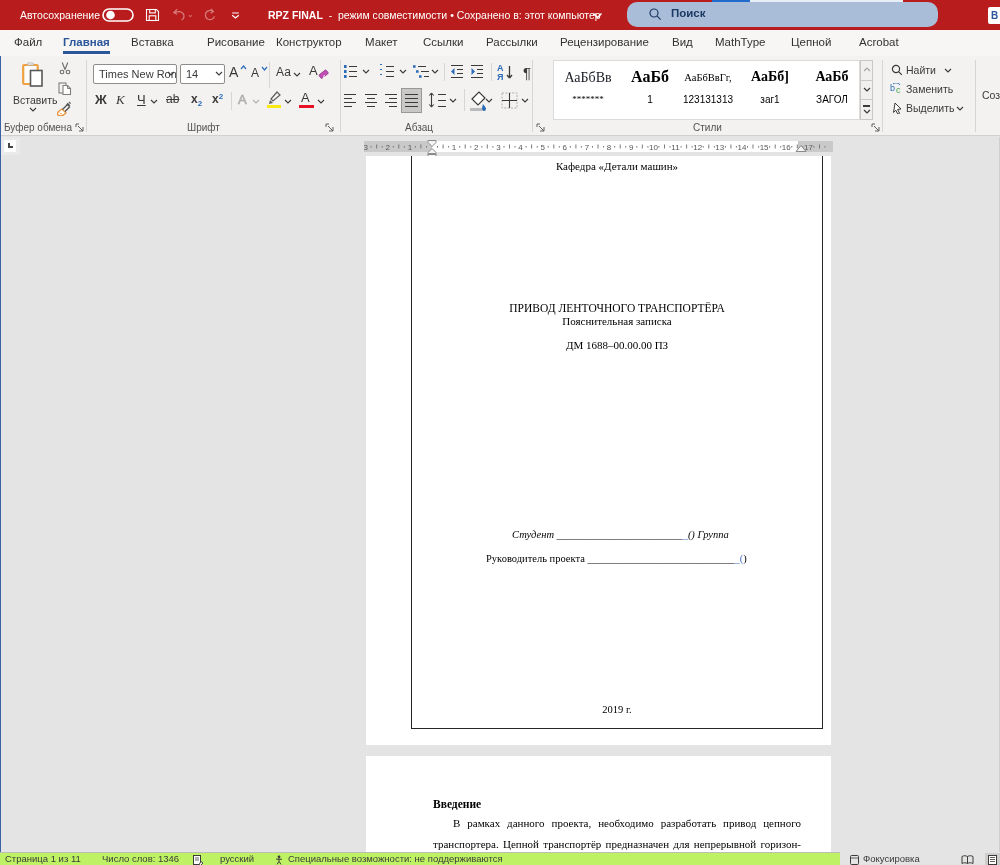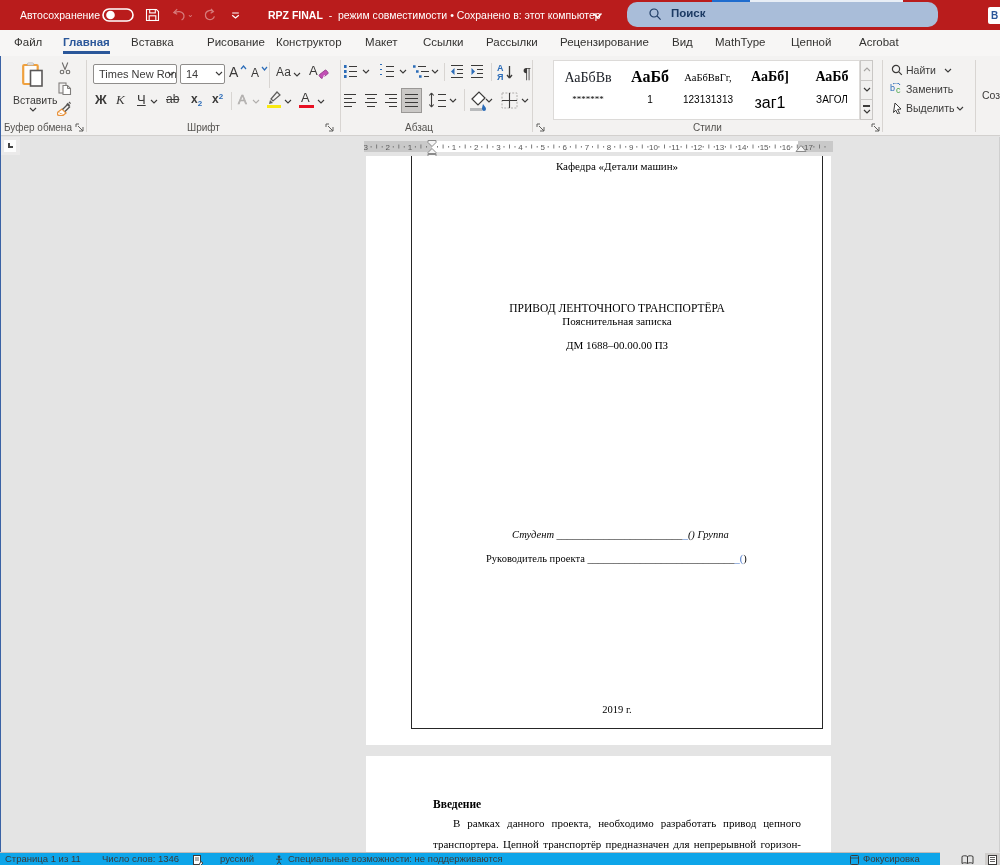--- a/index.html
+++ b/index.html
@@ -27,21 +27,21 @@
 
 
 #docarea { position:absolute; left:0; top:137px; width:1000px; height:715px; background:#e4e4e4; overflow:hidden; }
 #page1 { position:absolute; left:366px; top:19px; width:465px; height:589px; background:#fff;padding-left:30px; }
 #page2 { position:absolute; left:366px; top:619px; width:465px; height:110px; background:#fff; }
 .serif { font-family:"Liberation Serif", serif; color:#000; }
 .jfull { text-align:justify; line-height:20.5px; height:20.5px; overflow:hidden; }
 .jfull:after { content:""; display:inline-block; width:100%; height:0; }
 
 
-#statusbar { position:absolute; left:0; top:852px; width:940px; height:13px; background:#0ea5e9; border-top:1px solid #bebbb9; font-size:9.5px; color:#3b3a39; }
+#statusbar { position:absolute; left:0; top:852px; width:840px; height:13px; background:#bef264; border-top:1px solid #bebbb9; font-size:9.5px; color:#3b3a39; }
 #statusbar .it { position:absolute; top:0; line-height:12px; white-space:nowrap; }
 </style>
 </head>
 <body>
 
 <div id="titlebar">
   <div class="txt" style="left:20px; top:9px; font-size:10.5px;">Автосохранение</div>
 
   <svg class="abs" style="left:102px; top:8px;" width="32" height="14" viewBox="0 0 32 14">
     <rect x="1" y="1" width="30" height="12" rx="6" fill="none" stroke="#fff" stroke-width="1.6"></rect>
@@ -282,21 +282,21 @@
   </svg>
 
   <div class="abs" style="left:553px; top:4px; width:307px; height:60px; background:#fff; border:1px solid #dcdad8;"></div>
   <div class="abs serif" style="left:558px; top:14px; width:60px; text-align:center; font-size:14px; color:#191d24;">АаБбВв</div>
   <div class="abs serif" style="left:558px; top:38px; width:60px; text-align:center; font-size:9px;">*******</div>
   <div class="abs serif" style="left:625px; top:12px; width:50px; text-align:center; font-size:16px; font-weight:bold;">АаБб</div>
   <div class="abs" style="left:625px; top:38px; width:50px; text-align:center; font-size:10px;">1</div>
   <div class="abs serif" style="left:680px; top:16px; width:56px; text-align:center; font-size:10.5px;">АаБбВвГг,</div>
   <div class="abs" style="left:680px; top:38px; width:56px; text-align:center; font-size:10px;">123131313</div>
   <div class="abs serif" style="left:744px; top:13px; width:52px; text-align:center; font-size:14px; font-weight:bold;">АаБб]</div>
-  <div class="abs" style="left:744px; top:38px; width:52px; text-align:center; font-size:16px;">заг1</div>
+  <div class="abs" style="left:744px; top:38px; width:52px; text-align:center; font-size:10px;">заг1</div>
   <div class="abs serif" style="left:806px; top:13px; width:52px; text-align:center; font-size:14px; font-weight:bold;">АаБб</div>
   <div class="abs" style="left:806px; top:38px; width:52px; text-align:center; font-size:10px;">ЗАГОЛ</div>
 
   <div class="abs" style="left:860px; top:4px; width:13px; height:60px; background:#f1f0ef; border:1px solid #c9c7c5;">
     <svg class="abs" style="left:2px; top:6px;" width="8" height="5" viewBox="0 0 8 5">
         <path d="M1 4 l3 -3 3 3" fill="none" stroke="#a5a3a1" stroke-width="1.1"></path>
       </svg>
     <div class="abs" style="left:0; top:19px; width:11px; height:1px; background:#c9c7c5;"></div>
     <svg class="abs" style="left:2px; top:26px;" width="8" height="5" viewBox="0 0 8 5">
         <path d="M1 1 l3 3 3 -3" fill="none" stroke="#3b3a39" stroke-width="1.2"></path>

